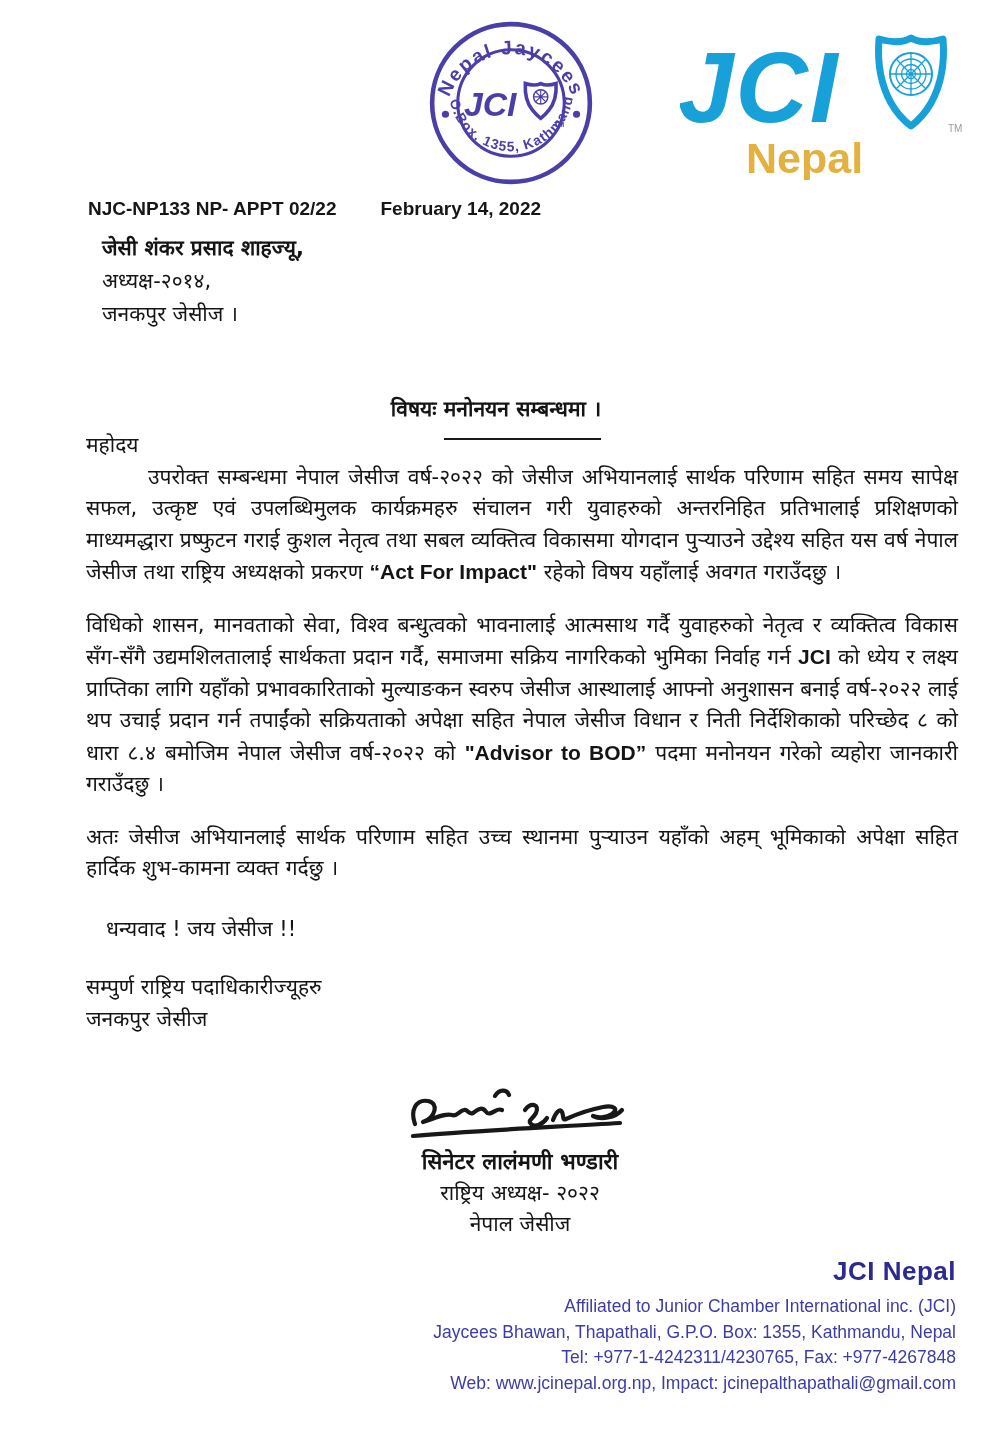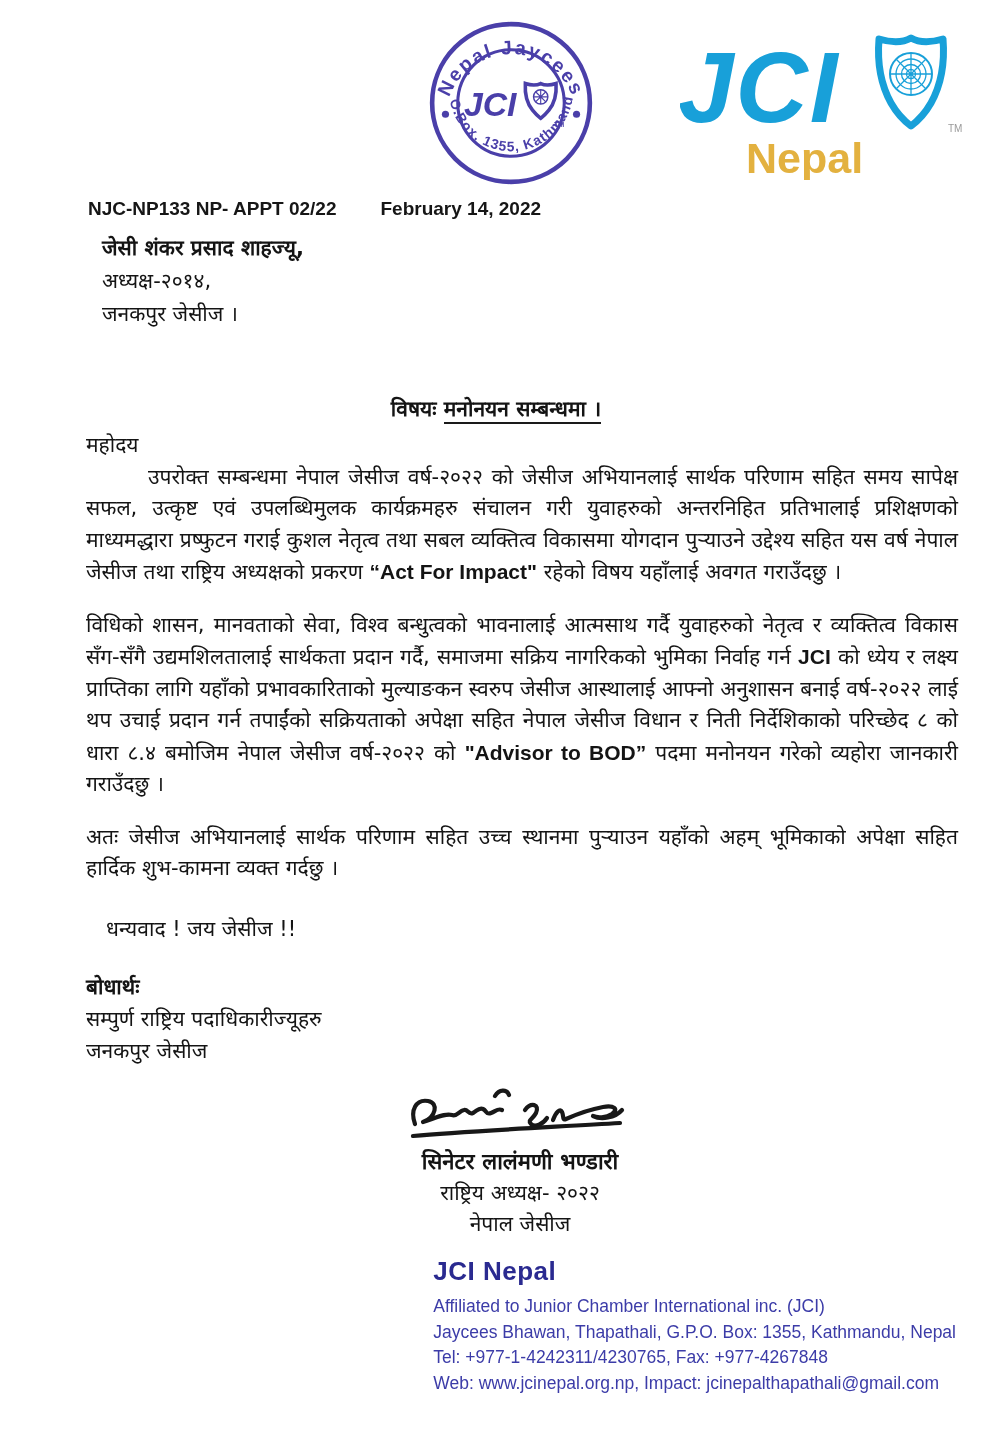--- a/index.html
+++ b/index.html
@@ -23,21 +23,21 @@
     font-weight:bold;font-size:19px;color:#161616;align-items:flex-end;
   }
   
   .recipient{position:absolute;left:86px;top:232px;font-size:21px;line-height:33px;margin-left:16px;}
   .recipient .name{font-weight:bold;}
   
   .subject{
     position:absolute;left:0;top:394px;width:100%;
     text-align:center;font-size:21px;font-weight:bold;
   }
-  .subject .u{border-bottom:2px solid #1a1a1a;padding-bottom:1px;}
+  .subject .u{border-bottom:2px solid #1a1a1a;padding-bottom:17px;}
   
   .letter-body{
     position:absolute;left:86px;top:430px;width:872px;
     font-size:21px;line-height:31.5px;text-align:justify;
   }
   .letter-body p{margin:0;}
   .letter-body .p1{text-indent:62px;}
   .letter-body .p2{margin-top:21px;}
   .letter-body .p3{margin-top:21px;}
   .letter-body b{font-family:"Liberation Sans","DejaVu Sans",sans-serif;}
@@ -45,21 +45,21 @@
   .cc{margin-top:26px;text-align:left;line-height:32px;}
   .cc .cc-label{font-weight:bold;}
   
   .sign-block{position:absolute;left:350px;top:1080px;width:340px;text-align:center;}
   .sign-block .sig{display:block;margin:0 auto 2px auto;}
   .sign-block .sig-name{font-weight:bold;font-size:22px;line-height:32px;}
   .sign-block .sig-title{font-size:21px;line-height:31px;}
   .sign-block .sig-org{font-size:21px;line-height:31px;}
   
   .footer{
-    position:absolute;right:36px;top:1256px;
+    position:absolute;right:36px;top:1256px;text-align:right;
     font-family:"Liberation Sans", sans-serif;
     color:#3c3ca8;
   }
   .footer .f-title{font-weight:bold;font-size:26px;color:#2a2a90;margin-bottom:7px;letter-spacing:0.5px;}
   .footer .f-line{font-size:17.5px;line-height:25.5px;}
 </style>
 </head>
 <body>
 
 <div class="page">
@@ -129,21 +129,20 @@
 
     <p class="p1"><span>उपरोक्त सम्बन्धमा नेपाल जेसीज वर्ष-२०२२ को जेसीज अभियानलाई सार्थक परिणाम सहित समय सापेक्ष सफल, उत्कृष्ट एवं उपलब्धिमुलक कार्यक्रमहरु संचालन गरी युवाहरुको अन्तरनिहित प्रतिभालाई प्रशिक्षणको माध्यमद्धारा प्रष्फुटन गराई कुशल नेतृत्व तथा सबल व्यक्तित्व विकासमा योगदान पुऱ्याउने उद्देश्य सहित यस वर्ष नेपाल जेसीज तथा राष्ट्रिय अध्यक्षको प्रकरण </span><b>“Act For Impact"</b><span> रहेको विषय यहाँलाई अवगत गराउँदछु ।</span></p>
 
     <p class="p2"><span>विधिको शासन, मानवताको सेवा, विश्व बन्धुत्वको भावनालाई आत्मसाथ गर्दै युवाहरुको नेतृत्व र व्यक्तित्व विकास सँग-सँगै उद्यमशिलतालाई सार्थकता प्रदान गर्दै, समाजमा सक्रिय नागरिकको भुमिका निर्वाह गर्न </span><b>JCI</b><span> को ध्येय र लक्ष्य प्राप्तिका लागि यहाँको प्रभावकारिताको मुल्याङकन स्वरुप जेसीज आस्थालाई आफ्नो अनुशासन बनाई वर्ष-२०२२ लाई थप उचाई प्रदान गर्न तपाईंको सक्रियताको अपेक्षा सहित नेपाल जेसीज विधान र निती निर्देशिकाको परिच्छेद ८ को धारा ८.४ बमोजिम नेपाल जेसीज वर्ष-२०२२ को </span><b>"Advisor to BOD”</b><span> पदमा मनोनयन गरेको व्यहोरा जानकारी गराउँदछु ।</span></p>
 
     <p class="p3">अतः जेसीज अभियानलाई सार्थक परिणाम सहित उच्च स्थानमा पुऱ्याउन यहाँको अहम् भूमिकाको अपेक्षा सहित हार्दिक शुभ-कामना व्यक्त गर्दछु ।</p>
 
     <div class="closing">धन्यवाद ! जय जेसीज !!</div>
 
     <div class="cc">
-      <div class="cc-label">बोधार्थः</div>
       <div>सम्पुर्ण राष्ट्रिय पदाधिकारीज्यूहरु</div>
       <div>जनकपुर जेसीज</div>
     </div>
   </div>
 
   <div class="sign-block">
     <svg class="sig" viewBox="0 0 230 64" width="230" height="64" aria-hidden="true">
       <g fill="none" stroke="#181818" stroke-width="4.2" stroke-linecap="round" stroke-linejoin="round">
         <path d="M10 44 C5 30 11 19 23 21 C34 23 31 37 18 42 C33 37 41 33 47 35 C52 37 54 31 59 30 C63 29 63 35 68 33 C72 31 74 27 78 29 C82 31 81 35 86 33 C91 31 93 28 97 30"></path>
         <path d="M90 16 C94 9 102 9 104 15"></path>

